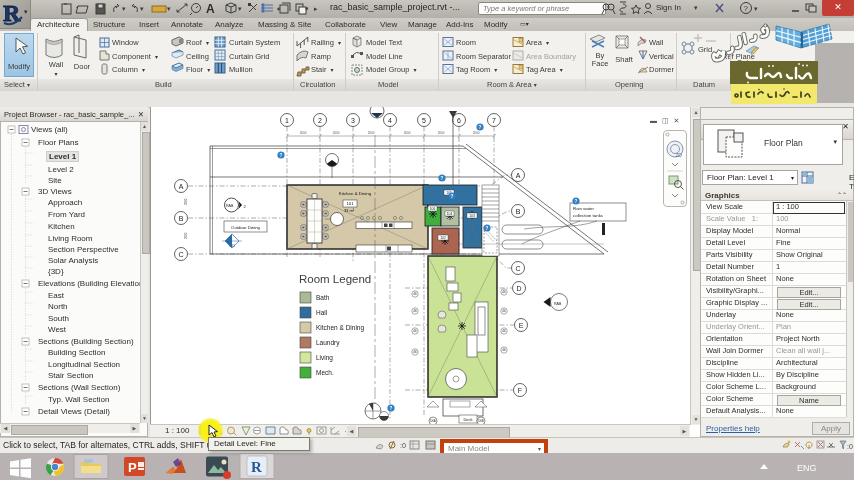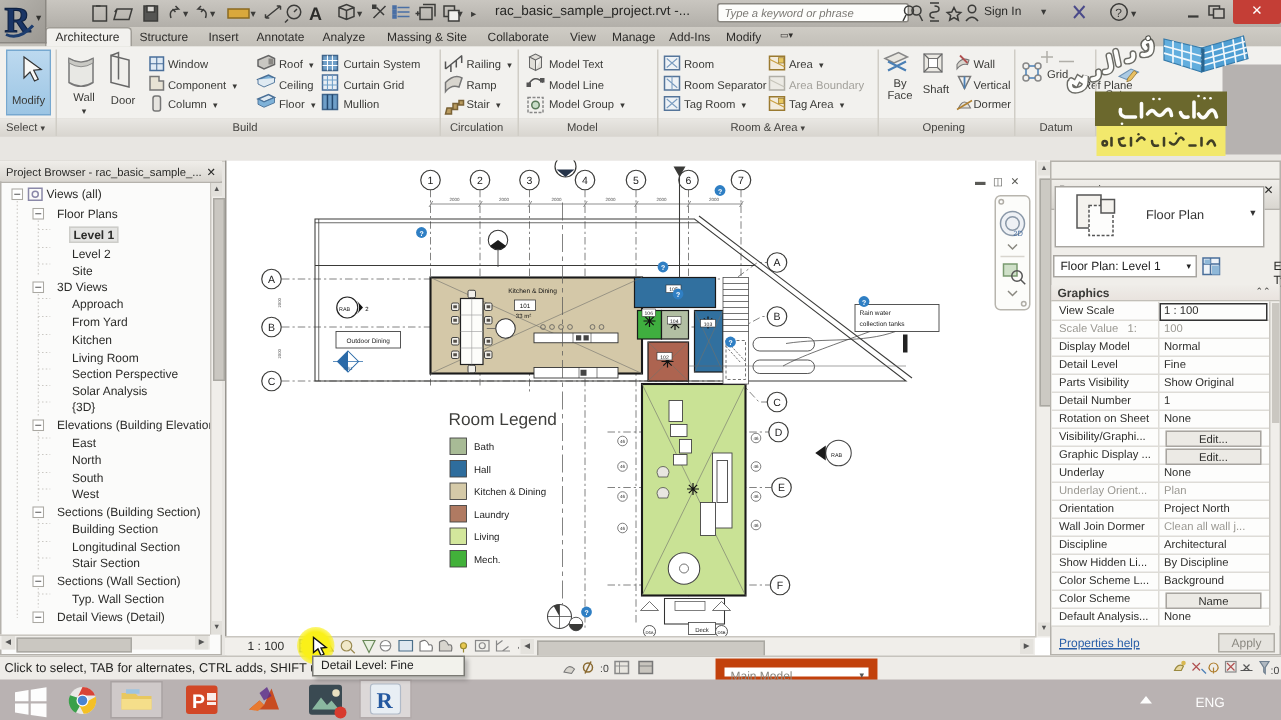--- a/index.html
+++ b/index.html
@@ -793,21 +793,21 @@
 <a class="abs" style="left:706px;top:424px;font-size:8px;color:#2a5fa8;text-decoration:underline;">Properties help</a>
 <div class="abs" style="left:812px;top:422px;width:38px;height:13px;background:#e6e4df;border:1px solid #b0ada6;box-sizing:border-box;font-size:8px;color:#8a8880;text-align:center;line-height:11px;">Apply</div>
 <div class="abs" id="statusbar"></div>
 <span class="abs" style="left:3px;top:440px;font-size:8.5px;color:#242422;">Click to select, TAB for alternates, CTRL adds, SHIFT unsele</span>
 <svg class="abs" width="80" height="14" style="left:372px;top:438px;">
   <path d="M4 10 q3 -6 7 -2 l-2 3 z" fill="#d8d5ce" stroke="#777" stroke-width="0.7"></path>
   <circle cx="20" cy="7" r="3" fill="none" stroke="#8a6a30"></circle>
     <path d="M18 11 l4 -8" stroke="#8a6a30"></path>
   <text x="28" y="10" font-size="7" fill="#444">:0</text>
 </svg>
-<div class="abs" style="left:477px;top:439px;width:108px;height:18px;background:#fff;border:6px solid #c2410c;box-sizing:border-box;font-size:8px;color:#8a8880;line-height:11px;padding-left:4px;">Main Model<span style="position:absolute;right:3px;top:1px;font-size:6px;color:#555;">▾</span></div>
+<div class="abs" style="left:440px;top:439px;width:108px;height:18px;background:#fff;border:4px solid #c2410c;box-sizing:border-box;font-size:8px;color:#8a8880;line-height:11px;padding-left:4px;">Main Model<span style="position:absolute;right:3px;top:1px;font-size:6px;color:#555;">▾</span></div>
 <svg class="abs" width="38" height="14" style="left:408px;top:438px;">
   <rect x="2" y="3" width="9" height="8" fill="#e8e6e0" stroke="#888"></rect>
     <path d="M2 6 h9 M5 3 v8" stroke="#888" stroke-width="0.6"></path>
   <rect x="18" y="3" width="9" height="8" fill="#c8c5be" stroke="#777"></rect>
     <path d="M18 6 h9" stroke="#777" stroke-width="0.6"></path>
 </svg>
 <svg class="abs" width="75" height="14" style="left:780px;top:438px;">
   <g stroke-width="0.8" fill="none">
     <path d="M3 9 q2 -5 6 -3 l-1.5 3 z" fill="#e8d8a0" stroke="#9a8a40"></path>
       <circle cx="9" cy="4" r="1.5" fill="#d8b850" stroke="none"></circle>

